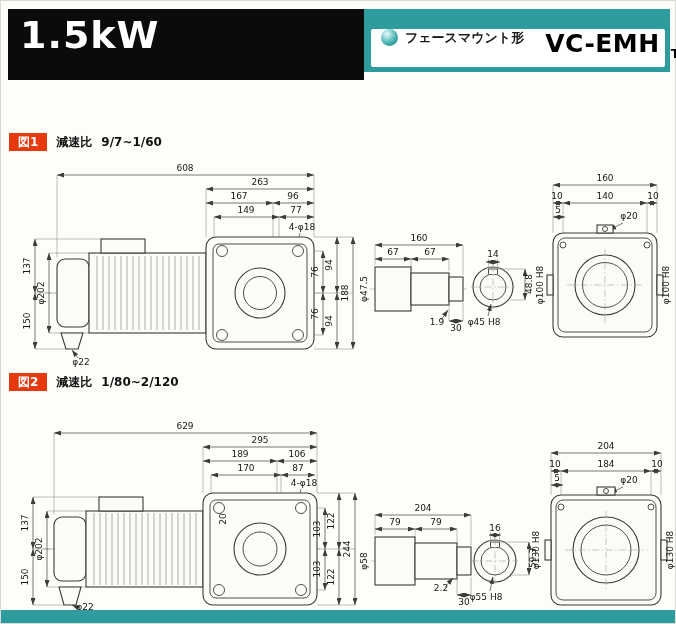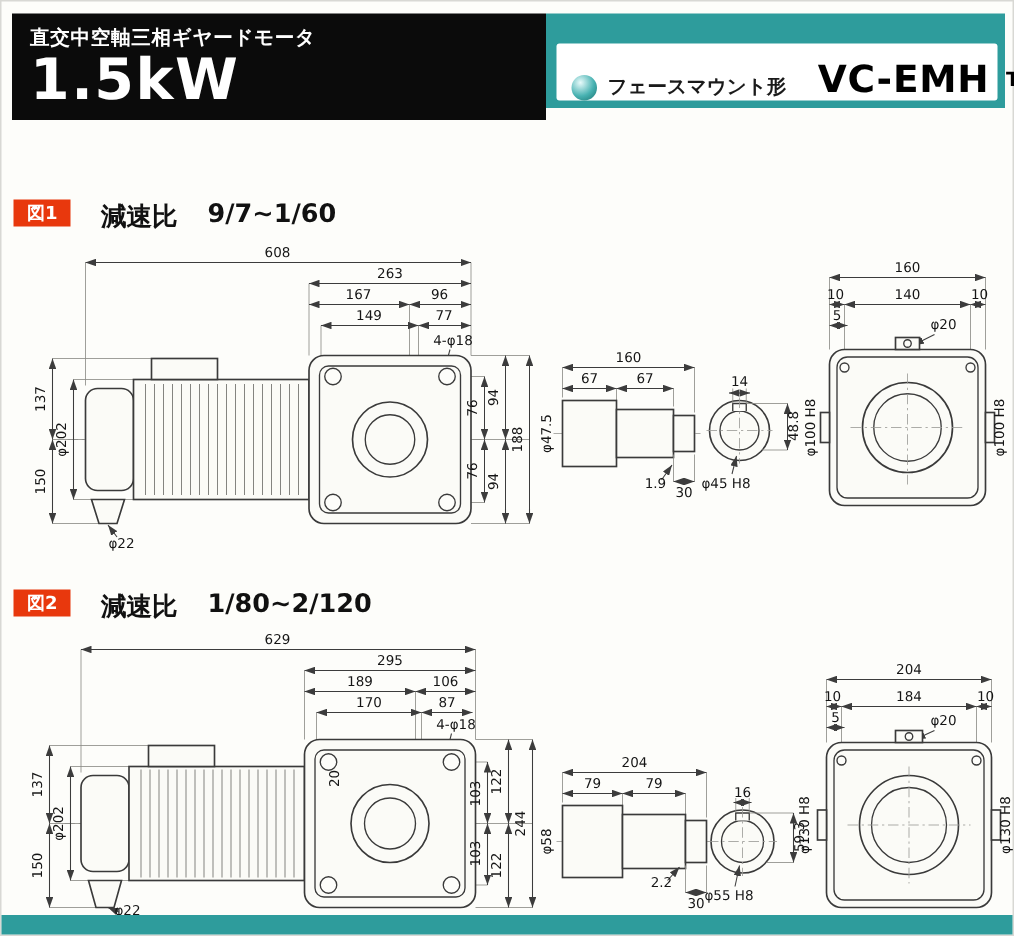--- a/index.html
+++ b/index.html
@@ -7,51 +7,50 @@
        font-family:"DejaVu Sans","Liberation Sans",sans-serif;background:#fff}
   .page{position:absolute;inset:0;background:#fdfdfa;border:1px solid #d8d8d4;box-sizing:border-box}
 
   .title-block{position:absolute;left:7px;top:8px;width:356px;height:71px;background:#0b0b0b;color:#fff;
                padding:7px 12px 0;box-sizing:border-box}
   .subtitle{font-size:13px;font-weight:bold;letter-spacing:.5px}
   .kw{font-size:38px;font-weight:bold;letter-spacing:1px;line-height:1.05}
 
   .teal-band{position:absolute;left:363px;top:8px;width:306px;height:63px;background:#2E9C9C}
   .badge{position:absolute;left:7px;top:20px;right:5px;bottom:5px;background:#fff;border-radius:2px;
-         display:flex;align-items:flex-end;padding:0 10px;gap:7px}
+         display:flex;align-items:flex-start;padding:0 10px;gap:7px}
   .ball{width:17px;height:17px;border-radius:50%;flex:0 0 auto;
         background:radial-gradient(circle at 35% 30%,#e8fbfb,#48b2b2 55%,#17716f)}
   .mount{font-size:13px;font-weight:bold;color:#1a1a1a;white-space:nowrap}
   .tname{font-size:25px;font-weight:bold;color:#000;margin-left:14px;letter-spacing:.5px;white-space:nowrap}
   .tsuf{font-size:13px;font-weight:bold;align-self:flex-end;margin:0 0 6px 4px}
 
-  .fig-head{position:absolute;left:8px;display:flex;gap:20px;height:18px}
+  .fig-head{position:absolute;left:8px;display:flex;align-items:center;gap:9px;height:18px}
   .fig-tag{background:#E8380D;color:#fff;font-size:12px;font-weight:bold;padding:2px 9px;line-height:1.2}
-  .ratio-label,.ratio-value{font-size:17px;font-weight:bold;color:#111}
+  .ratio-label,.ratio-value{font-size:12px;font-weight:bold;color:#111}
 
   .bottom-bar{position:absolute;left:0;right:0;bottom:0;height:13px;background:#2E9C9C}
 
   svg{position:absolute;left:0}
   svg text{font-size:9px;fill:#151515}
   .d{text-anchor:middle}
   .e{stroke:#8a8a86;stroke-width:.55;fill:none}
   .m{stroke:#3c3c3c;stroke-width:.7;fill:none}
   .c{stroke:#9a9a96;stroke-width:.55;stroke-dasharray:7 2.5 1.5 2.5;fill:none}
   .s{fill:#fbfbf7;stroke:#3a3a3a;stroke-width:1.1}
   .o{fill:none;stroke:#3a3a3a;stroke-width:.9}
   .h{fill:#fdfdfa;stroke:#3a3a3a;stroke-width:.9}
   .f{stroke:#6a6a66;stroke-width:.55;fill:none}
 </style>
 </head>
 <body>
 
 <div class="page">
 
   <div class="title-block">
-    <div class="subtitle">直交中空軸三相ギヤードモータ</div>
     <div class="kw">1.5kW</div>
   </div>
   <div class="teal-band">
     <div class="badge">
       <span class="ball"></span>
       <span class="mount">フェースマウント形</span>
       <span class="tname">VC-EMH</span>
       <span class="tsuf">Type</span>
     </div>
   </div>
@@ -205,21 +204,21 @@
       <text class="d" x="556" y="46">10</text>
       <text class="d" x="604" y="46">140</text>
       <text class="d" x="652" y="46">10</text>
       <text class="d" x="557" y="60">5</text>
       <text class="d" x="628" y="66">φ20</text>
       <text class="d" x="542" y="132" transform="rotate(-90 542 132)">φ100 H8</text>
       <text class="d" x="668" y="132" transform="rotate(-90 668 132)">φ100 H8</text>
     </g>
   </svg>
 
-  <div class="fig-head" style="top:392px">
+  <div class="fig-head" style="top:372px">
     <span class="fig-tag">図2</span>
     <span class="ratio-label">減速比</span>
     <span class="ratio-value">1/80~2/120</span>
   </div>
 
   <svg width="676" height="194" style="top:418px" viewBox="0 0 676 194">
     <defs>
       <marker id="arB" markerWidth="7" markerHeight="5" refX="7" refY="2.5" orient="auto-start-reverse" markerUnits="userSpaceOnUse">
         <path d="M0 0 L7 2.5 L0 5 Z" fill="#3c3c3c"></path>
       </marker>

